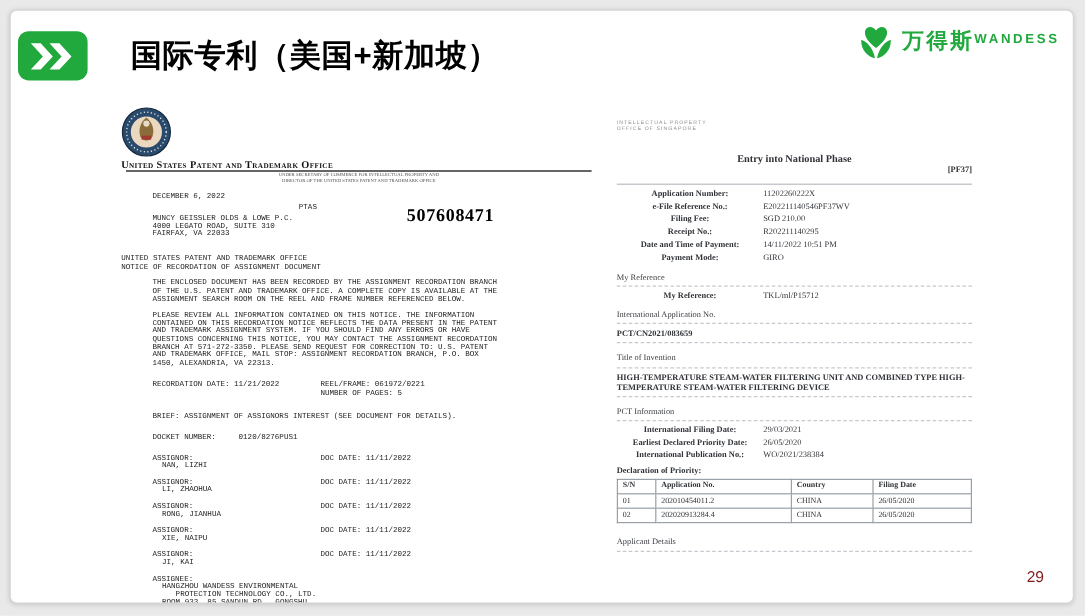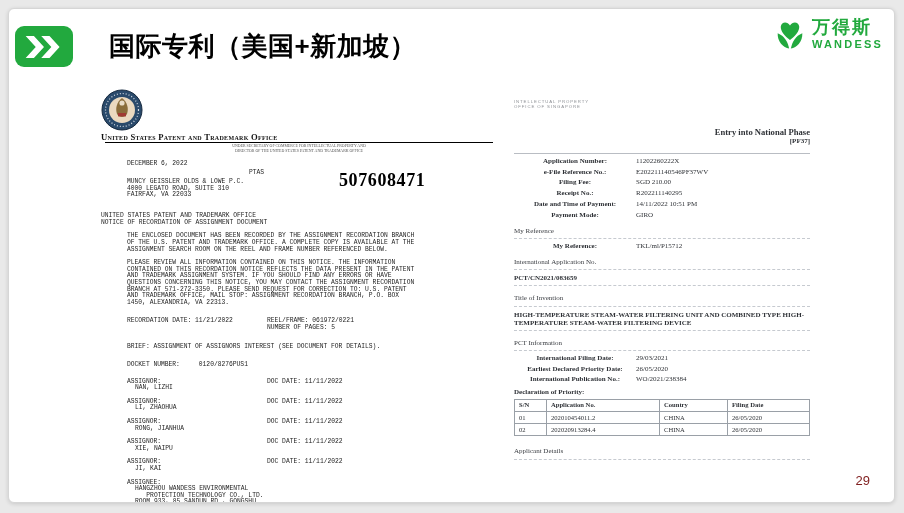--- a/index.html
+++ b/index.html
@@ -6,53 +6,53 @@
   html,body { width:904px; height:513px; background:#e9e9e9; font-family:"Liberation Sans","DejaVu Sans",sans-serif; overflow:hidden; }
   .slide { position:absolute; left:8px; top:8px; width:887px; height:495px; background:#ffffff;
            border:1px solid #d6d6d6; border-radius:6px; box-shadow:0 1px 4px rgba(0,0,0,.14); overflow:hidden; }
 
   
   .hdr { position:absolute; left:6px; top:17px; display:flex; align-items:center; gap:13px; }
   .chev-box { width:58px; height:41px; border-radius:9px; display:flex; align-items:center; justify-content:center; }
   .slide-title { font-size:26px; font-weight:bold; color:#000000; letter-spacing:.5px;margin-left:23px; }
 
   .brand { position:absolute; right:11px; top:7px; display:flex; align-items:center; gap:5px; }
-  .brand-txt { display:flex; flex-direction:column; line-height:1; }
+  .brand-txt { display:flex; flex-direction:row; line-height:1; }
   .brand-cn { font-size:18px; font-weight:bold; letter-spacing:2px; }
   .brand-en { font-size:11px; font-weight:bold; letter-spacing:2.2px; margin-top:3px; }
 
   
   .us-doc { position:absolute; left:92px; top:80px; width:396px;
             font-family:"Liberation Mono","DejaVu Sans Mono",monospace; font-size:6.3px; line-height:6.6px; color:#232323; }
   .us-center { text-align:left; }
   .us-office { font-family:"Liberation Serif","DejaVu Serif",serif; font-weight:bold; font-size:8.6px; letter-spacing:.3px; color:#111; }
   .us-rule  { border-top:1.6px solid #000; margin:2px 4px 1px 4px; }
   .us-sub   { font-family:"Liberation Serif","DejaVu Serif",serif; font-size:3.9px; line-height:4.5px; color:#555; text-align:center; }
   .us-meta  { position:relative; height:58px; }
   .us-date  { position:absolute; left:26px; top:8px; }
   .us-ptas  { position:absolute; left:148px; top:17px; }
   .us-address { position:absolute; left:26px; top:26px; white-space:pre; }
   .us-number { position:absolute; left:238px; top:24px; font-family:"Liberation Serif","DejaVu Serif",serif;
-               font-size:18px; font-weight:bold; letter-spacing:.6px; color:#000; }
+               font-size:15px; font-weight:bold; letter-spacing:.6px; color:#000; }
   .us-body { padding-left:26px; padding-right:10px; }
   .pre { white-space:pre-line; }
   .prex { white-space:pre; }
   .mt7 { margin-top:7px; } .mt12 { margin-top:12px; }
   .row2 { display:flex; margin-top:12px; }
   .row2 .c1 { width:140px; }
   .assignor { display:flex; margin-top:7px; }
   .assignor .c1 { width:140px; }
   .a-name { padding-left:8px; }
 
   
   .sg-doc { position:absolute; left:505px; top:88px; width:296px;
             font-family:"Liberation Serif","DejaVu Serif",serif; font-size:7px; line-height:8.2px; color:#2f3237; }
   .ipos-word { font-family:"Liberation Sans","DejaVu Sans",sans-serif; font-size:20px; line-height:20px; font-weight:800; letter-spacing:1px; }
   .ipos-sub { font-family:"Liberation Sans","DejaVu Sans",sans-serif; font-size:4.3px; line-height:5.2px; letter-spacing:.9px; color:#8d9095; margin-top:2px; }
-  .sg-title { text-align:right; font-weight:bold; font-size:8.6px; margin-top:19px; }
+  .sg-title { text-align:center; font-weight:bold; font-size:8.6px; margin-top:19px; }
   .sg-code  { text-align:right; font-weight:bold; margin-top:0; }
   .sg-rule  { border-top:1px solid #b9bdc3; margin-top:8px; margin-bottom:3px; }
   .f-row { display:flex; margin-top:2.6px; }
   .f-label { width:122px; font-weight:bold;text-align:center; }
   .sec { margin-top:8px; padding-bottom:3px; border-bottom:1px dashed #c6cad0; color:#3a3d42; }
   .bold-line { font-weight:bold; margin-top:4px; padding-bottom:3px; border-bottom:1px dashed #c6cad0; }
   .plain-bold { font-weight:bold; margin-top:4px; }
   .sg-table { width:100%; border-collapse:collapse; margin-top:3px; }
   .sg-table th, .sg-table td { border:1px solid #9aa0a7; padding:1.5px 4px; font-size:6.6px; text-align:left; font-family:"Liberation Serif","DejaVu Serif",serif; }
   .sg-table th { font-weight:bold; }

